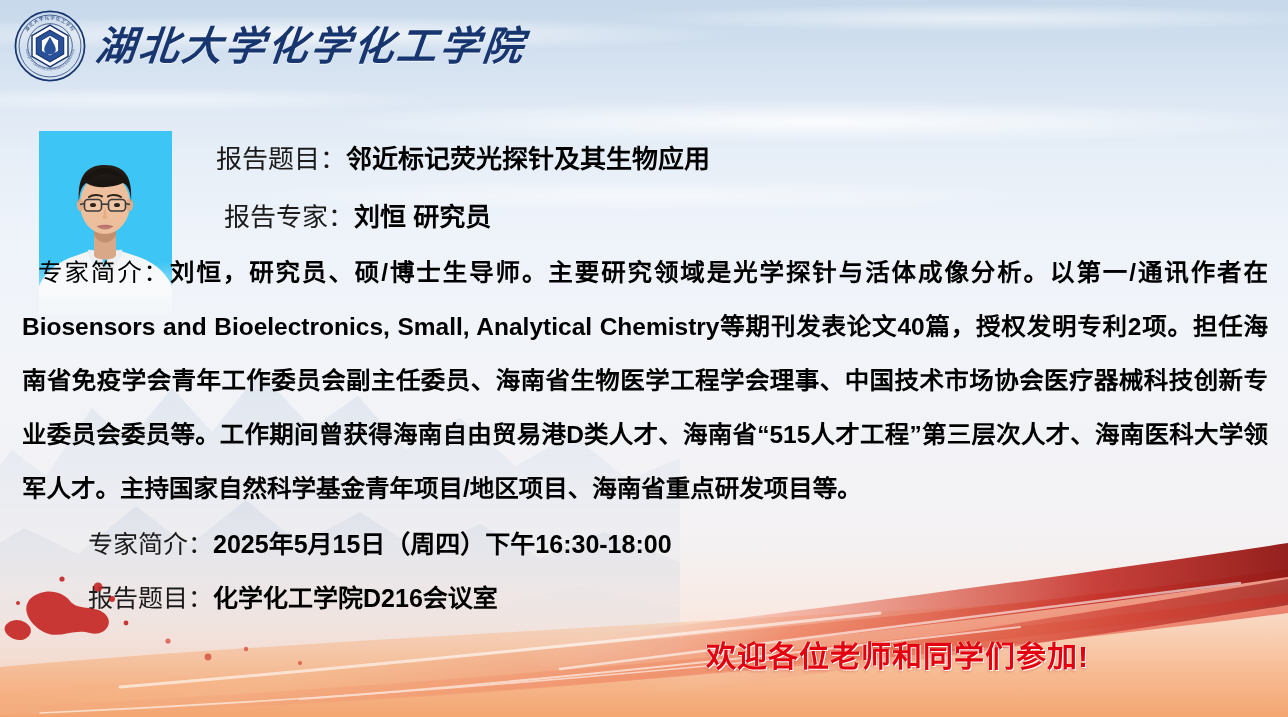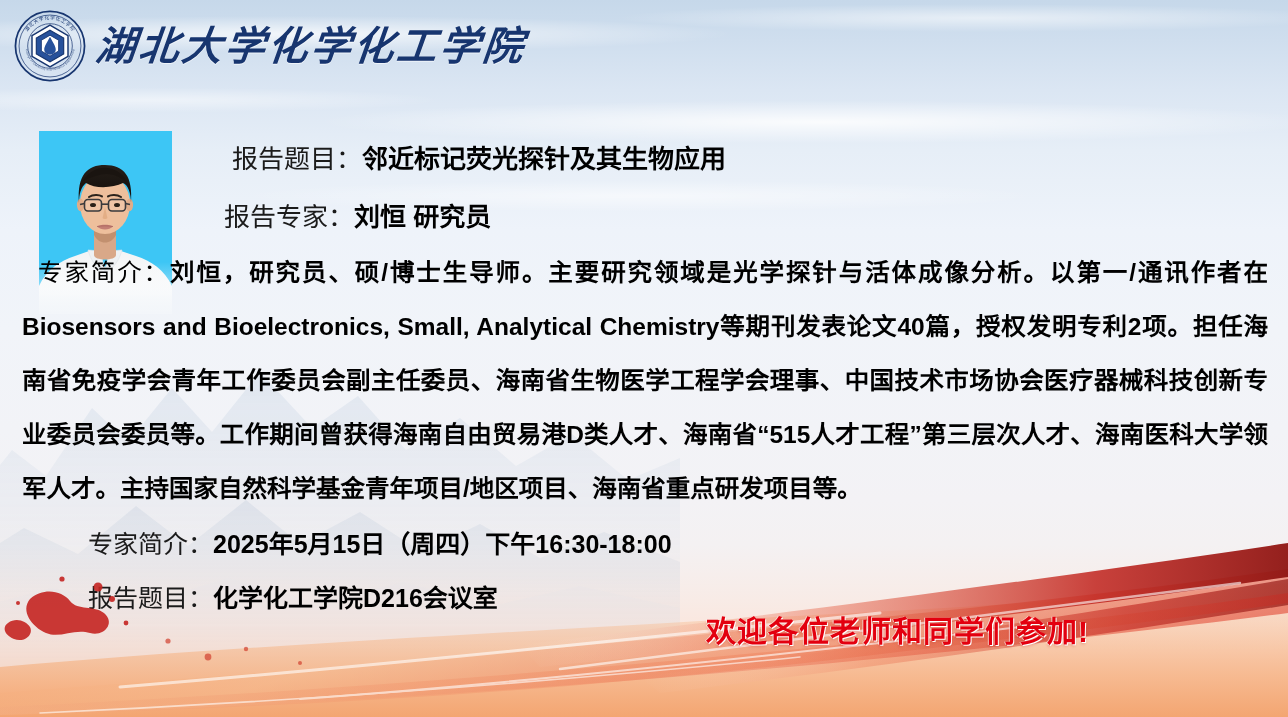--- a/index.html
+++ b/index.html
@@ -118,42 +118,42 @@
 
   .txt{
     position:absolute;
     color:#000;
     font-family:"Liberation Sans","DejaVu Sans",sans-serif;
     white-space:nowrap;
   }
   .lbl{ font-weight:400; color:#1b1b1b; }
   .val{ font-weight:700; color:#000; }
 
-  .row-title{ left:232px; top:138px; font-size:26px; }
+  .row-title{ left:216px; top:138px; font-size:26px; }
   .row-speaker{ left:224px; top:196px; font-size:26px; }
 
   
   .bio{
     position:absolute;
     left:22px; top:246px; width:1246px;
     font-size:24.5px;
     line-height:54px;
     color:#000;
     text-align:justify;
     text-justify:inter-character;
     font-weight:700;
     text-indent:16px;
   }
   .bio .bio-lbl{ font-weight:400; }
 
   .row-time{ left:88px; top:524px; font-size:25px; }
   .row-place{ left:88px; top:578px; font-size:25px; }
 
   .welcome{
-    position:absolute; left:706px; top:607px;
+    position:absolute; left:706px; top:632px;
     font-size:30px; font-weight:700; letter-spacing:1px;
     color:#e3000f;
     text-shadow:
       1px 1px 0 #ffffff,
       -1px 0 0 rgba(255,255,255,.6),
       0 2px 3px rgba(180,20,20,.25);
     white-space:nowrap;
   }
 </style>
 </head>

